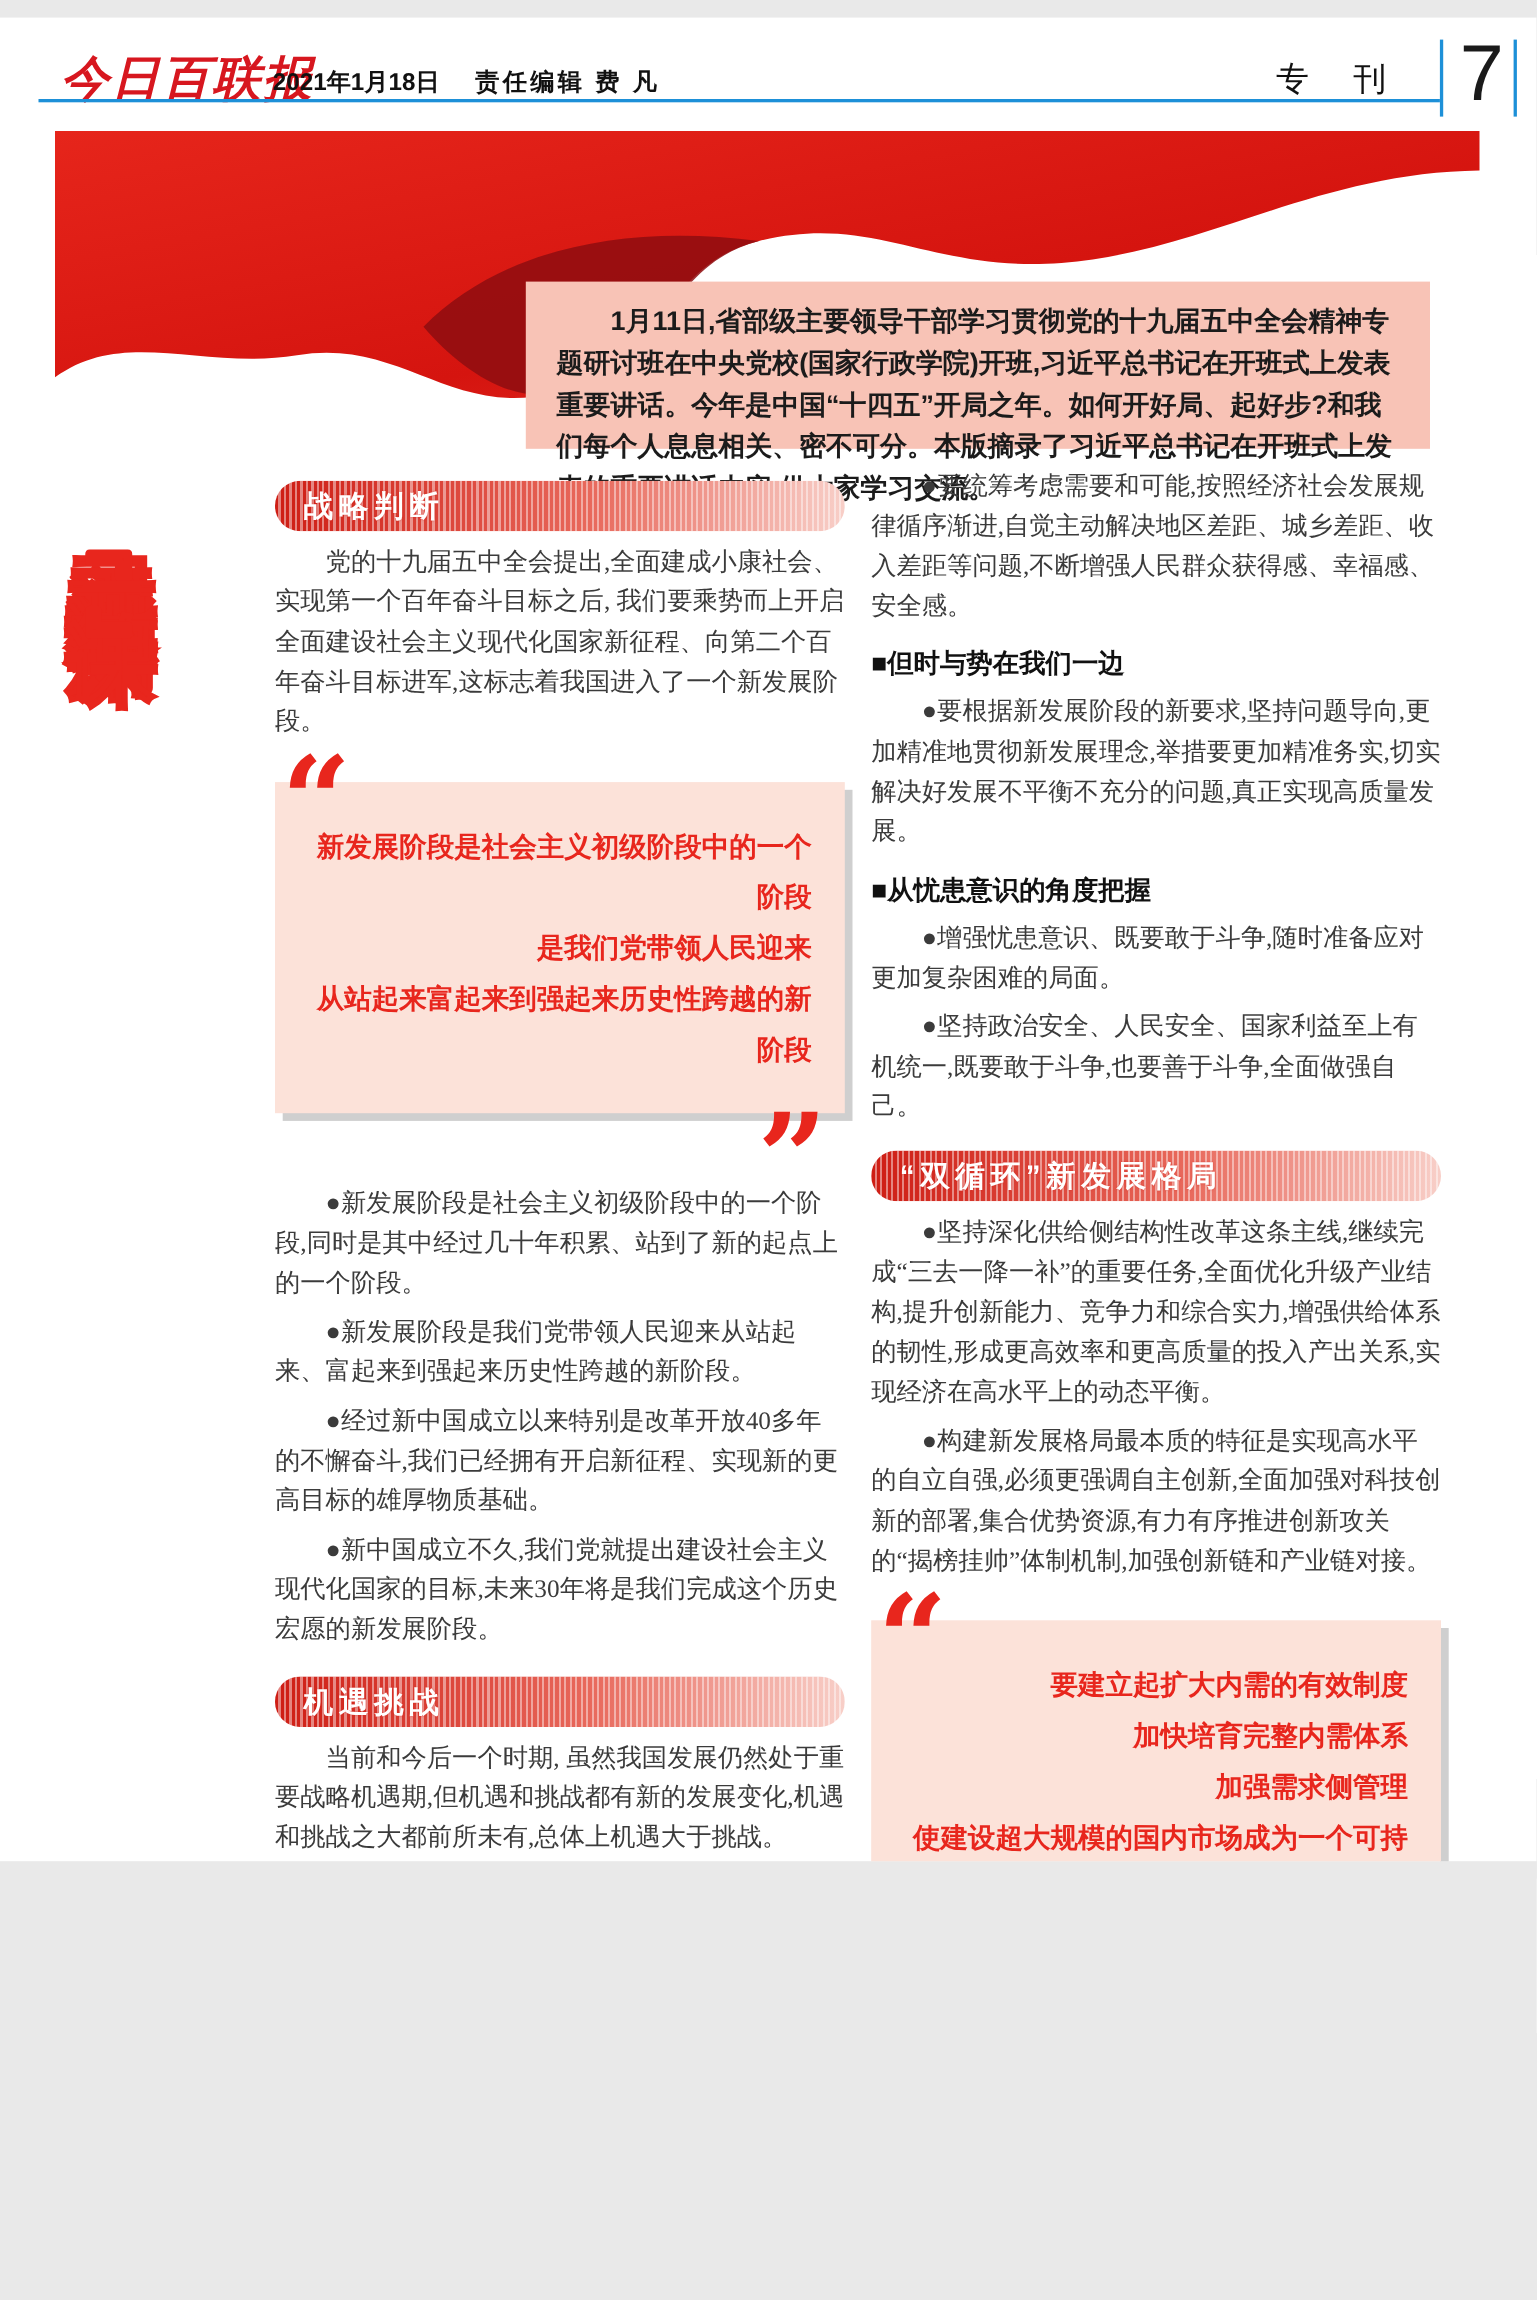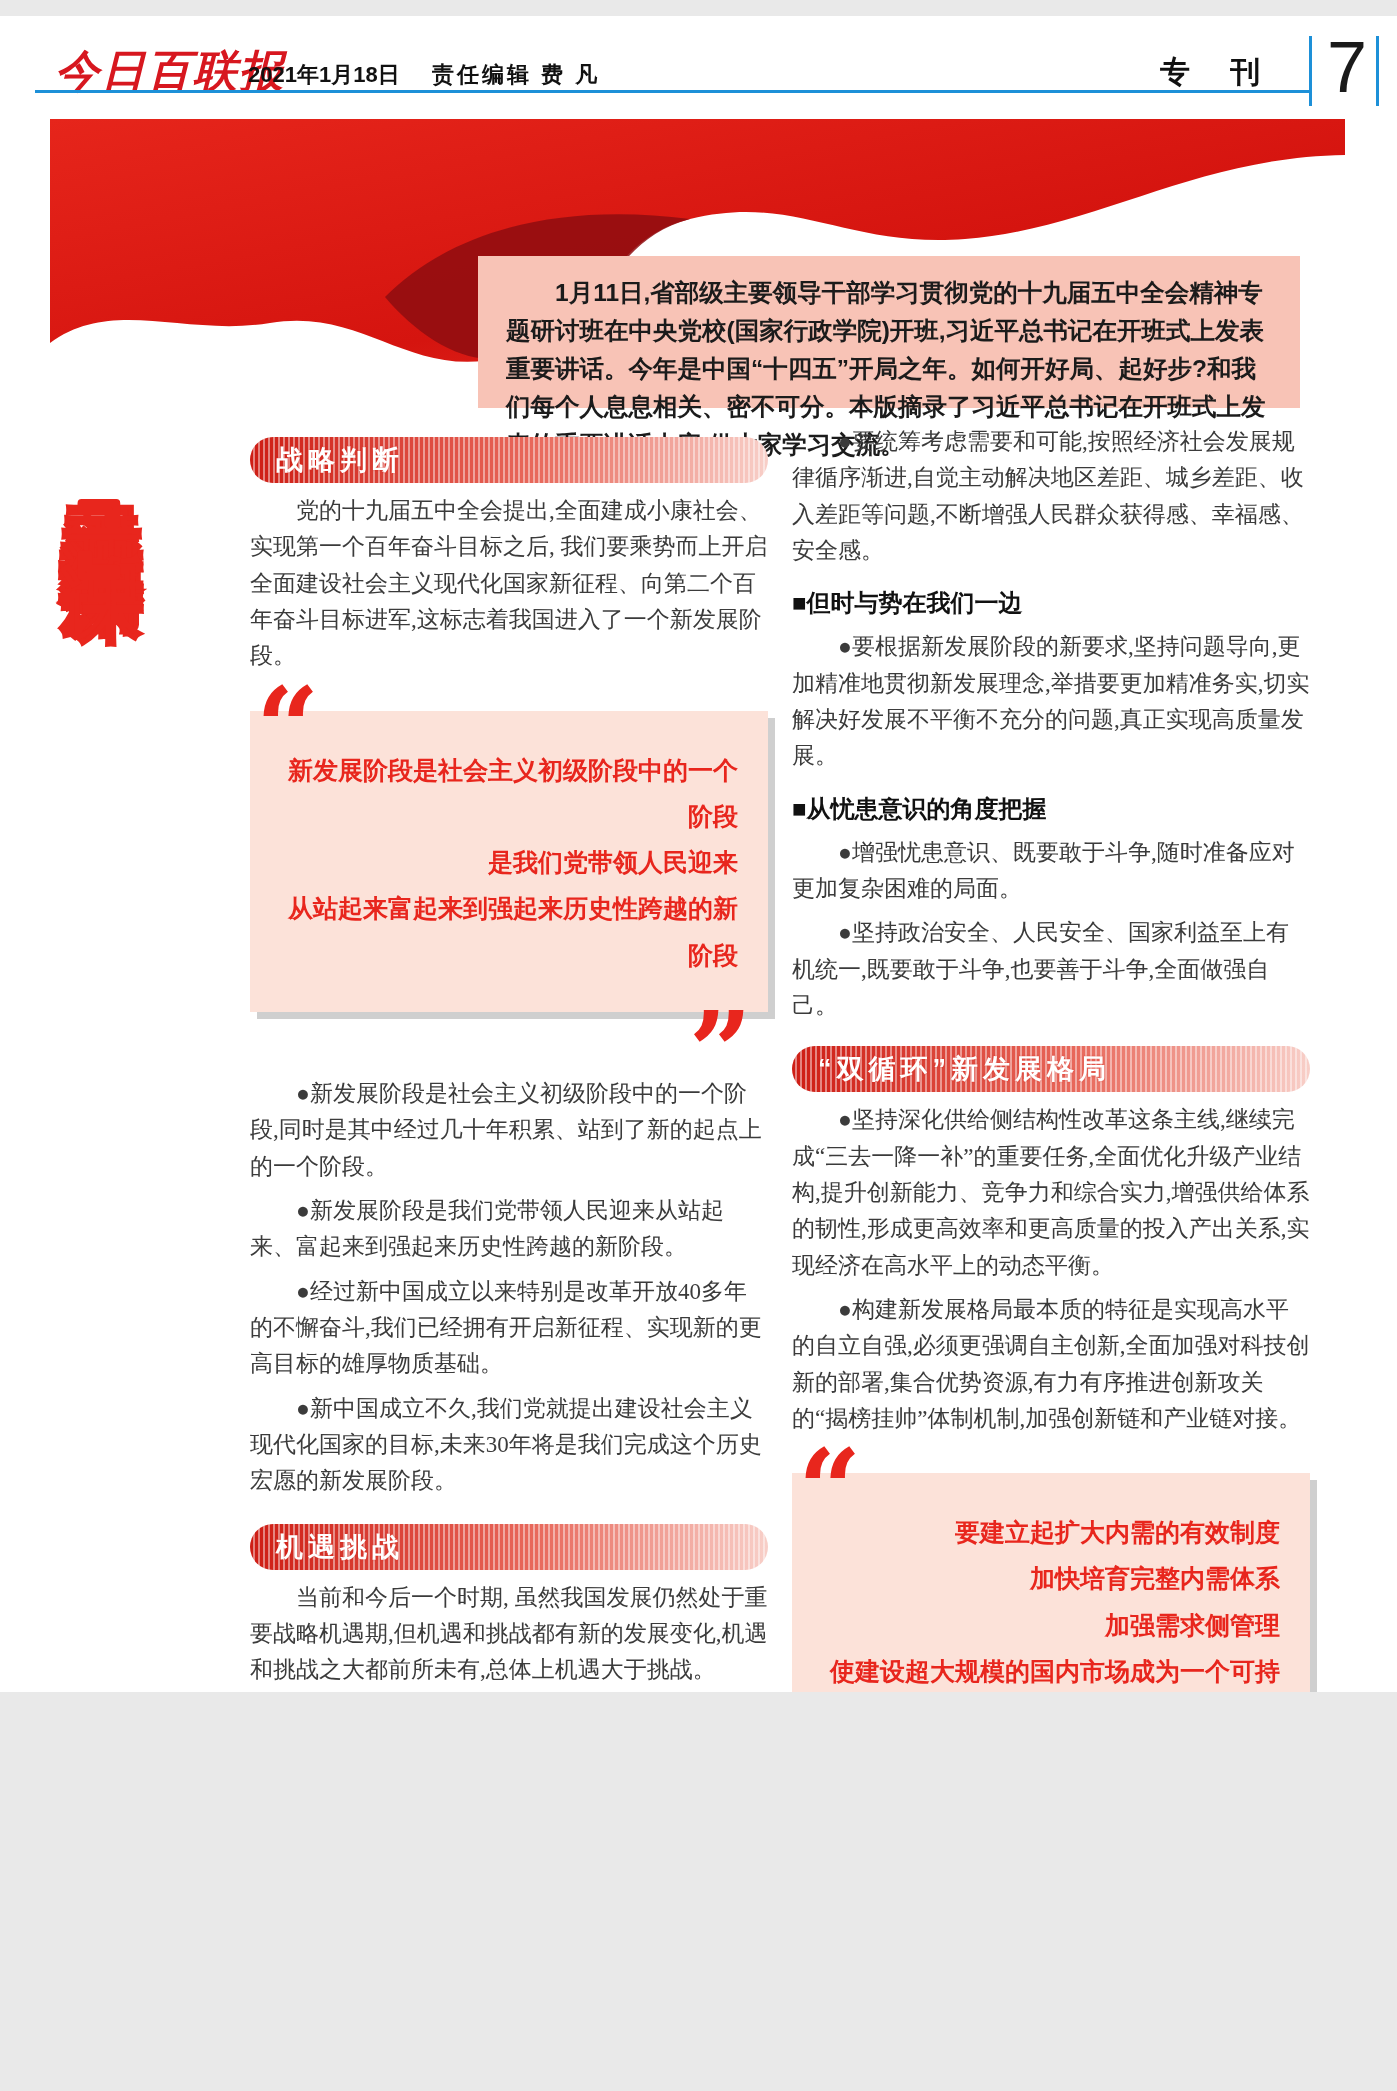--- a/index.html
+++ b/index.html
@@ -8,21 +8,21 @@
     position:relative; width:1397px; height:1676px; margin:16px auto;
     background:#ffffff; overflow:hidden;
     font-family:"Liberation Sans", sans-serif;
     padding-left:28px;
   }
   
   .masthead { position:absolute; left:55px; top:26px; font-family:"DejaVu Serif", serif;
     font-weight:bold; font-style:italic; font-size:44px; color:#d7171f; letter-spacing:2px; }
   .hdate { position:absolute; left:248px; top:44px; font-size:22px; font-weight:bold; color:#111; }
   .heditor { position:absolute; left:432px; top:44px; font-size:22px; font-weight:bold; color:#111; letter-spacing:3px; }
-  .hedition { position:absolute; left:1160px; top:36px; font-size:30px; font-weight:bold; color:#111; letter-spacing:16px; }
+  .hedition { position:absolute; left:1160px; top:36px; font-size:30px; font-weight:normal; color:#111; letter-spacing:16px; }
   .hrule { position:absolute; left:35px; top:74px; width:1274px; height:3px; background:#1d90d8; }
   .vrule1 { position:absolute; left:1309px; top:20px; width:3px; height:70px; background:#1d90d8; }
   .vrule2 { position:absolute; left:1376px; top:20px; width:3px; height:70px; background:#1d90d8; }
   .pageno { position:absolute; left:1318px; top:10px; width:58px; text-align:center;
     font-size:72px; color:#1a1a1a; font-family:"Liberation Sans", sans-serif; }
   
   .ribbon-top { position:absolute; left:35px; top:95px; width:1322px; height:265px; }
   .wave-bottom { position:absolute; left:30px; top:1758px; width:1337px; height:312px; }
   .emblem { position:absolute; left:1072px; top:1768px; font-family:"DejaVu Sans", sans-serif;
     font-size:282px; line-height:1; color:#f2a307; transform:rotate(8deg);

